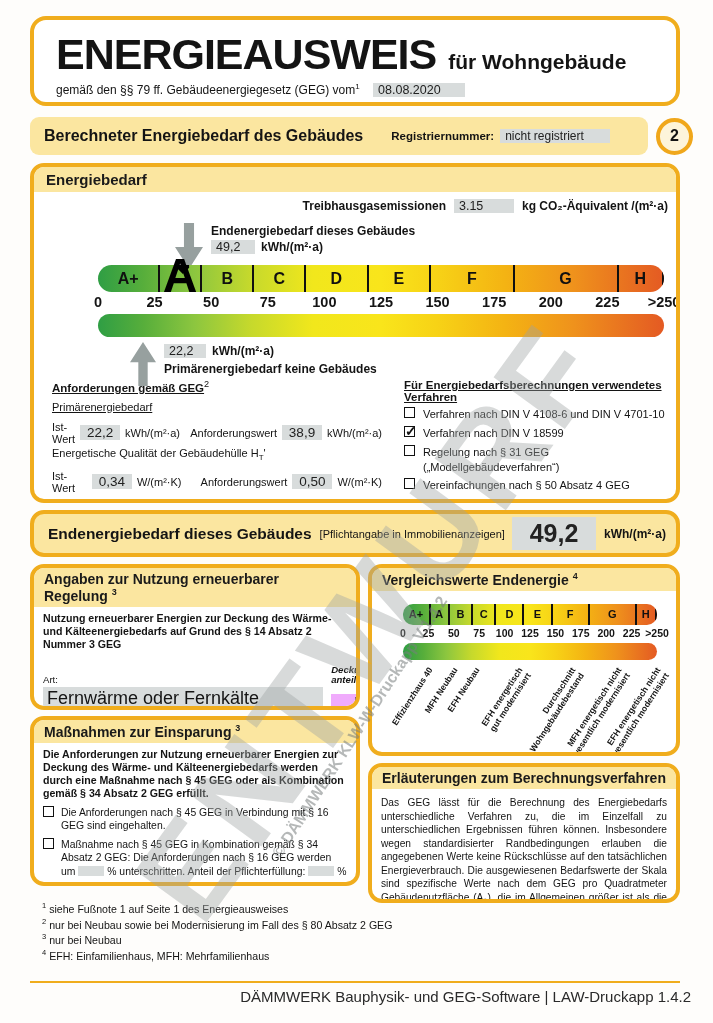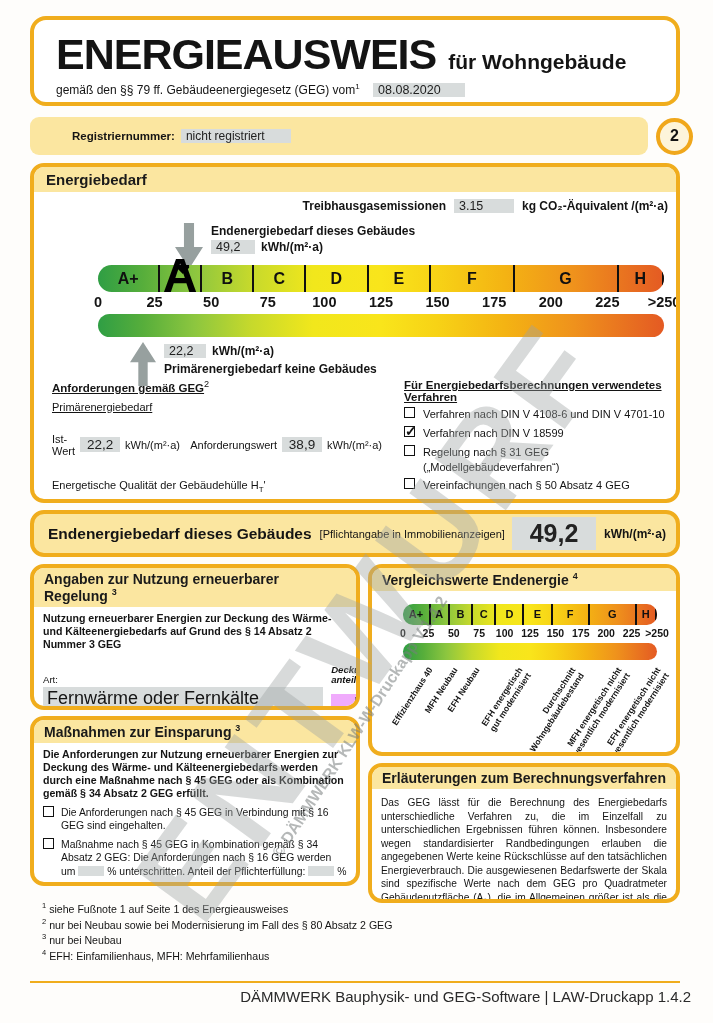--- a/index.html
+++ b/index.html
@@ -65,21 +65,21 @@
   .primary-value { position:absolute; left:66px; top:3px; font-size:12px; }
   .primary-value .value-box { min-width:42px; font-size:12.5px; margin-right:6px; }
   .primary-value .unit { font-weight:bold; }
   .primary-label { position:absolute; left:66px; top:21px; font-size:12px; font-weight:bold; }
 
   .anf-wrap { position:absolute; left:18px; top:212px; width:614px; display:flex; gap:22px; }
   .anf-left { width:330px; font-size:11px; }
   .anf-right { flex:1; font-size:11px; }
   .anf-title { font-size:11.5px; font-weight:bold; text-decoration:underline; }
   .anf-h { text-decoration:underline; margin-top:7px; }
-  .val-row { display:flex; align-items:center; gap:5px; margin-top:20px; }
+  .val-row { display:flex; align-items:center; gap:5px; margin-top:8px; }
   .val-row .value-box { font-size:13.5px; min-width:40px; text-align:center; }
   .val-row .sp { width:10px; }
   .cb { display:inline-block; width:11px; height:11px; border:1.7px solid #111; position:relative; vertical-align:-1px; flex:none; }
   .cb.checked::after { content:"✓"; position:absolute; left:0; top:-5px; font-size:14px; font-weight:bold; color:#111; }
   .sommer-row { margin-top:9px; display:flex; align-items:center; gap:8px; }
   .method-item { display:flex; gap:8px; margin-top:4px; line-height:1.35; }
 
   
   .endband { left:30px; top:510px; width:650px; height:47px; background:#fbe6a0; display:flex; align-items:center; padding:0 10px 0 14px; }
   .endband-title { font-size:15.5px; font-weight:bold; }
@@ -145,20 +145,21 @@
       <span class="sub-title">für Wohngebäude</span>
     </div>
     <div class="law-row">
       <span>gemäß den §§ 79 ff. Gebäudeenergiegesetz (GEG) vom</span><sup>1</sup>
       <span class="value-box">08.08.2020</span>
     </div>
   </div>
 
   <div class="section-row">
     <div class="section-bar">
+      <span class="section-title">Berechneter Energiebedarf des Gebäudes</span>
       <span class="reg-label">Registriernummer:</span>
       <span class="value-box reg-value">nicht registriert</span>
     </div>
     <div class="page-badge">2</div>
   </div>
 
   <div class="box eb-box">
     <div class="eb-inner">
       <div class="box-head">Energiebedarf</div>
 
@@ -218,21 +219,21 @@
           <div class="anf-h">Primärenergiebedarf</div>
           <div class="val-row">
             <span>Ist-Wert</span>
             <span class="value-box">22,2</span>
             <span>kWh/(m²·a)</span>
             <span class="sp"></span>
             <span>Anforderungswert</span>
             <span class="value-box">38,9</span>
             <span>kWh/(m²·a)</span>
           </div>
-          <div style="margin-top:22px;">
+          <div style="margin-top:2px;">
             <span>Energetische Qualität der Gebäudehülle H</span><sub style="font-size:8px;">T</sub><span>'</span>
           </div>
           <div class="val-row">
             <span>Ist-Wert</span>
             <span class="value-box">0,34</span>
             <span>W/(m²·K)</span>
             <span class="sp"></span>
             <span>Anforderungswert</span>
             <span class="value-box">0,50</span>
             <span>W/(m²·K)</span>

